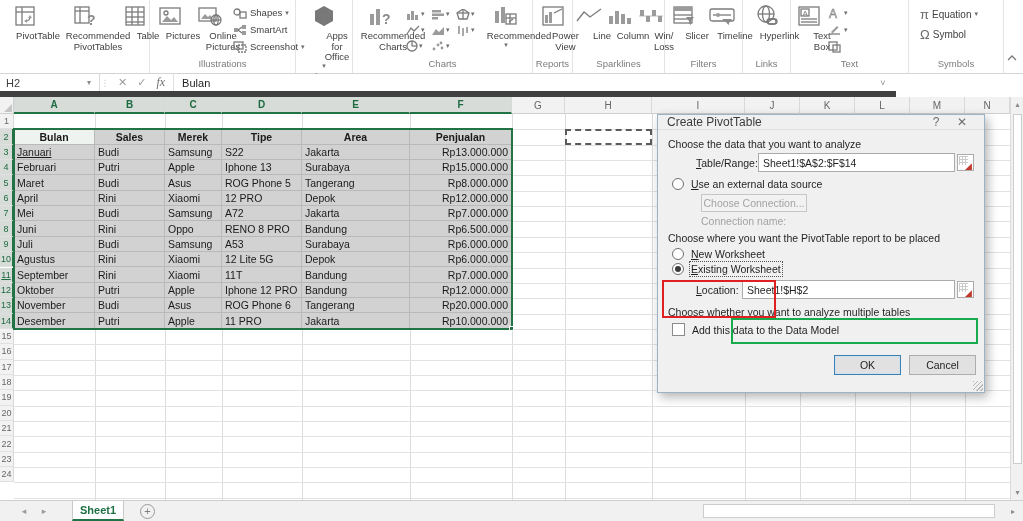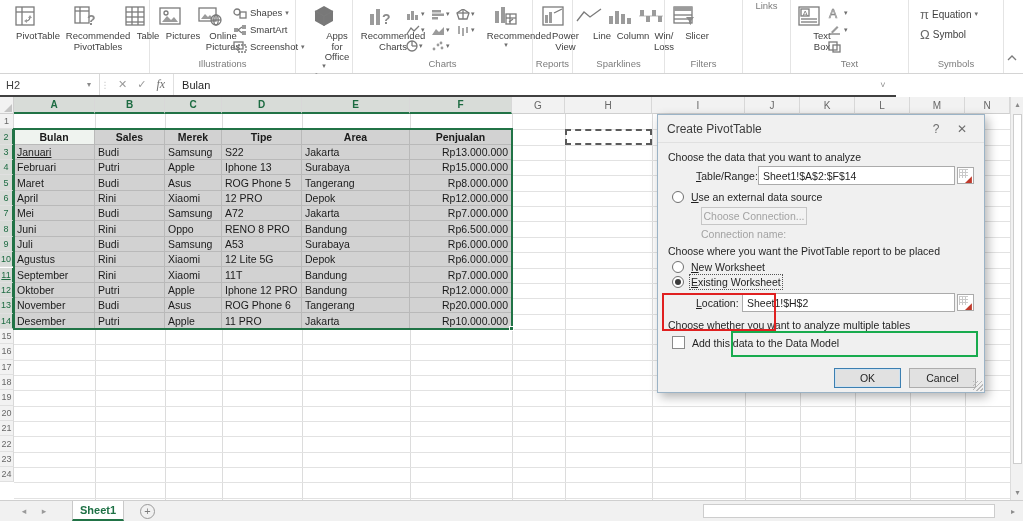--- a/index.html
+++ b/index.html
@@ -20,21 +20,21 @@
   .arr { font-size:7px; color:#6e6e6e; line-height:6px; }
   .rstack { display:flex; flex-direction:column; justify-content:flex-start; padding-top:2px; }
   .rsbtn { display:flex; align-items:center; gap:3px; font-size:9.5px; color:#414141; height:17px; padding:0 2px; }
   .rsbtn svg { flex:0 0 auto; }
   .cminis { display:grid; grid-template-columns:24px 24px 24px; grid-auto-rows:16px; align-content:start; padding-top:4px; column-gap:1px; }
   .cmini { display:flex; align-items:center; gap:1px; }
   .collapse { position:absolute; right:6px; bottom:12px; color:#8a8a8a; }
 
   
   .fbar { position:absolute; left:0; top:74px; width:896px; height:23px; background:#fff;
-          border-bottom:2px solid #404040; display:flex; align-items:stretch; font-size:11px;text-align:center; }
+          border-bottom:6px solid #404040; display:flex; align-items:stretch; font-size:11px;text-align:center; }
   .namebox { width:100px; border-right:1px solid #d9d9d9; display:flex; align-items:center; padding-left:6px; position:relative; }
   .namebox .nb-arr { position:absolute; right:8px; color:#8a8a8a; font-size:8px; }
   .fdots { width:10px; display:flex; align-items:center; justify-content:center; color:#c9c9c9; font-size:9px; }
   .fbtns { display:flex; align-items:center; gap:10px; padding:0 8px; color:#9a9a9a; border-right:1px solid #e0e0e0; }
   .fbtns .fx { font-style:italic; font-family:"Liberation Serif",serif; color:#6f6f6f; font-size:12px; }
   .fcontent { flex:1; display:flex; align-items:center; padding-left:8px; color:#1f1f1f; }
   .fexpand { width:26px; display:flex; align-items:center; justify-content:center; color:#8a8a8a; font-size:9px; }
 
   
   #grid { position:absolute; left:0; top:97px; width:1010px; height:403px; background:#fff; overflow:hidden; }
@@ -76,21 +76,21 @@
   .addsheet { margin-left:16px; align-self:center; width:15px; height:15px; border:1px solid #9a9a9a; border-radius:50%;
               color:#7d7d7d; font-size:11px; line-height:12px; text-align:center; }
   .hsb { position:absolute; right:0; top:1px; height:19px; left:695px; background:#f1f1f1; }
   .hsb .thumb { position:absolute; left:8px; top:2px; width:292px; height:14px; background:#fff; border:1px solid #cdcdcd; }
   .hsb .sa { position:absolute; right:3px; top:2px; width:14px; height:14px; color:#8a8a8a; font-size:8px;
              display:flex; align-items:center; justify-content:center; }
 
   
   .dlg { position:absolute; left:657px; top:114px; width:328px; height:279px; background:#f0f0f0;
          border:1px solid #9bb3c6; box-shadow:3px 4px 10px rgba(0,0,0,.3); z-index:10; font-size:10.5px; color:#1f1f1f; }
-  .dlg-title { height:28px; display:flex; align-items:center; padding:0 9px; border-bottom:1px solid #e0e0e0; background:#f0f0f0; }
+  .dlg-title { height:15px; display:flex; align-items:center; padding:0 9px; border-bottom:1px solid #e0e0e0; background:#f0f0f0; }
   .dlg-title .t { flex:1; font-size:12px; color:#3c3c3c; }
   .dlg-title .hb { width:26px; text-align:center; color:#6e6e6e; font-size:12px; }
   .dlg-body { position:relative; padding:8px 10px 0 10px; height:252px; }
   .sec { color:#262626; margin:0; }
   .rrow { display:flex; align-items:center; gap:7px; margin-top:4px; }
   .radio { width:12px; height:12px; border:1px solid #707070; border-radius:50%; background:#fff; position:relative; flex:0 0 auto; margin-left:4px; }
   .radio.sel::after { content:""; position:absolute; left:2px; top:2px; width:6px; height:6px; border-radius:50%; background:#3b3b3b; }
   .frow { display:flex; align-items:center; margin-top:3px; }
   .flabel { width:88px; text-align:right; padding-right:6px; }
   .finput { flex:1; height:19px; background:#fff; border:1px solid #ababab; display:flex; align-items:center; padding:0 4px; }
@@ -392,25 +392,50 @@
           <svg width="24" height="22">
               <rect x="2" y="2" width="18" height="16" class="sline"></rect>
               <rect x="2" y="2" width="18" height="4" class="sfill"></rect>
               <line x1="2" y1="10" x2="20" y2="10" class="sline"></line>
               <line x1="2" y1="14" x2="20" y2="14" class="sline"></line>
               <path d="M14 12h8l-3 4v4l-2-1.5V16z" fill="#8a8a8a"></path>
             </svg>
           </span>
         <span class="rlb">Slicer</span>
       </div>
+      <div class="rbtn" style="width:40px">
+        <span class="ric">
+          <svg width="26" height="22">
+              <rect x="1" y="4" width="24" height="12" rx="2" class="sline"></rect>
+              <line x1="4" y1="10" x2="22" y2="10" class="sline"></line>
+              <circle cx="9" cy="10" r="2" class="sfill"></circle>
+              <path d="M13 14h10l-3 4v2l-2-1.5V18z" fill="#8a8a8a"></path>
+            </svg>
+          </span>
+        <span class="rlb">Timeline</span>
+      </div>
     </div>
     <div class="rgl">Filters</div>
   </div>
 
   <div class="rg" style="width:48px">
+    <div class="rgc" style="justify-content:center">
+      <div class="rbtn" style="width:46px">
+        <span class="ric">
+          <svg width="24" height="24">
+              <circle cx="11" cy="10" r="8" class="sline"></circle>
+              <ellipse cx="11" cy="10" rx="3.5" ry="8" class="sline"></ellipse>
+              <line x1="3" y1="10" x2="19" y2="10" class="sline"></line>
+              <rect x="13" y="15" width="9" height="5" rx="2.5" class="sline"></rect>
+              <rect x="16" y="17" width="9" height="5" rx="2.5" class="sline" transform="translate(-4 -2)"></rect>
+            </svg>
+          </span>
+        <span class="rlb">Hyperlink</span>
+      </div>
+    </div>
     <div class="rgl">Links</div>
   </div>
 
   <div class="rg" style="width:118px">
     <div class="rgc">
       <div class="rbtn" style="width:34px">
         <span class="ric">
           <svg width="24" height="22">
               <rect x="2" y="2" width="20" height="18" class="sline"></rect>
               <rect x="4" y="4" width="8" height="7" class="sline"></rect>

